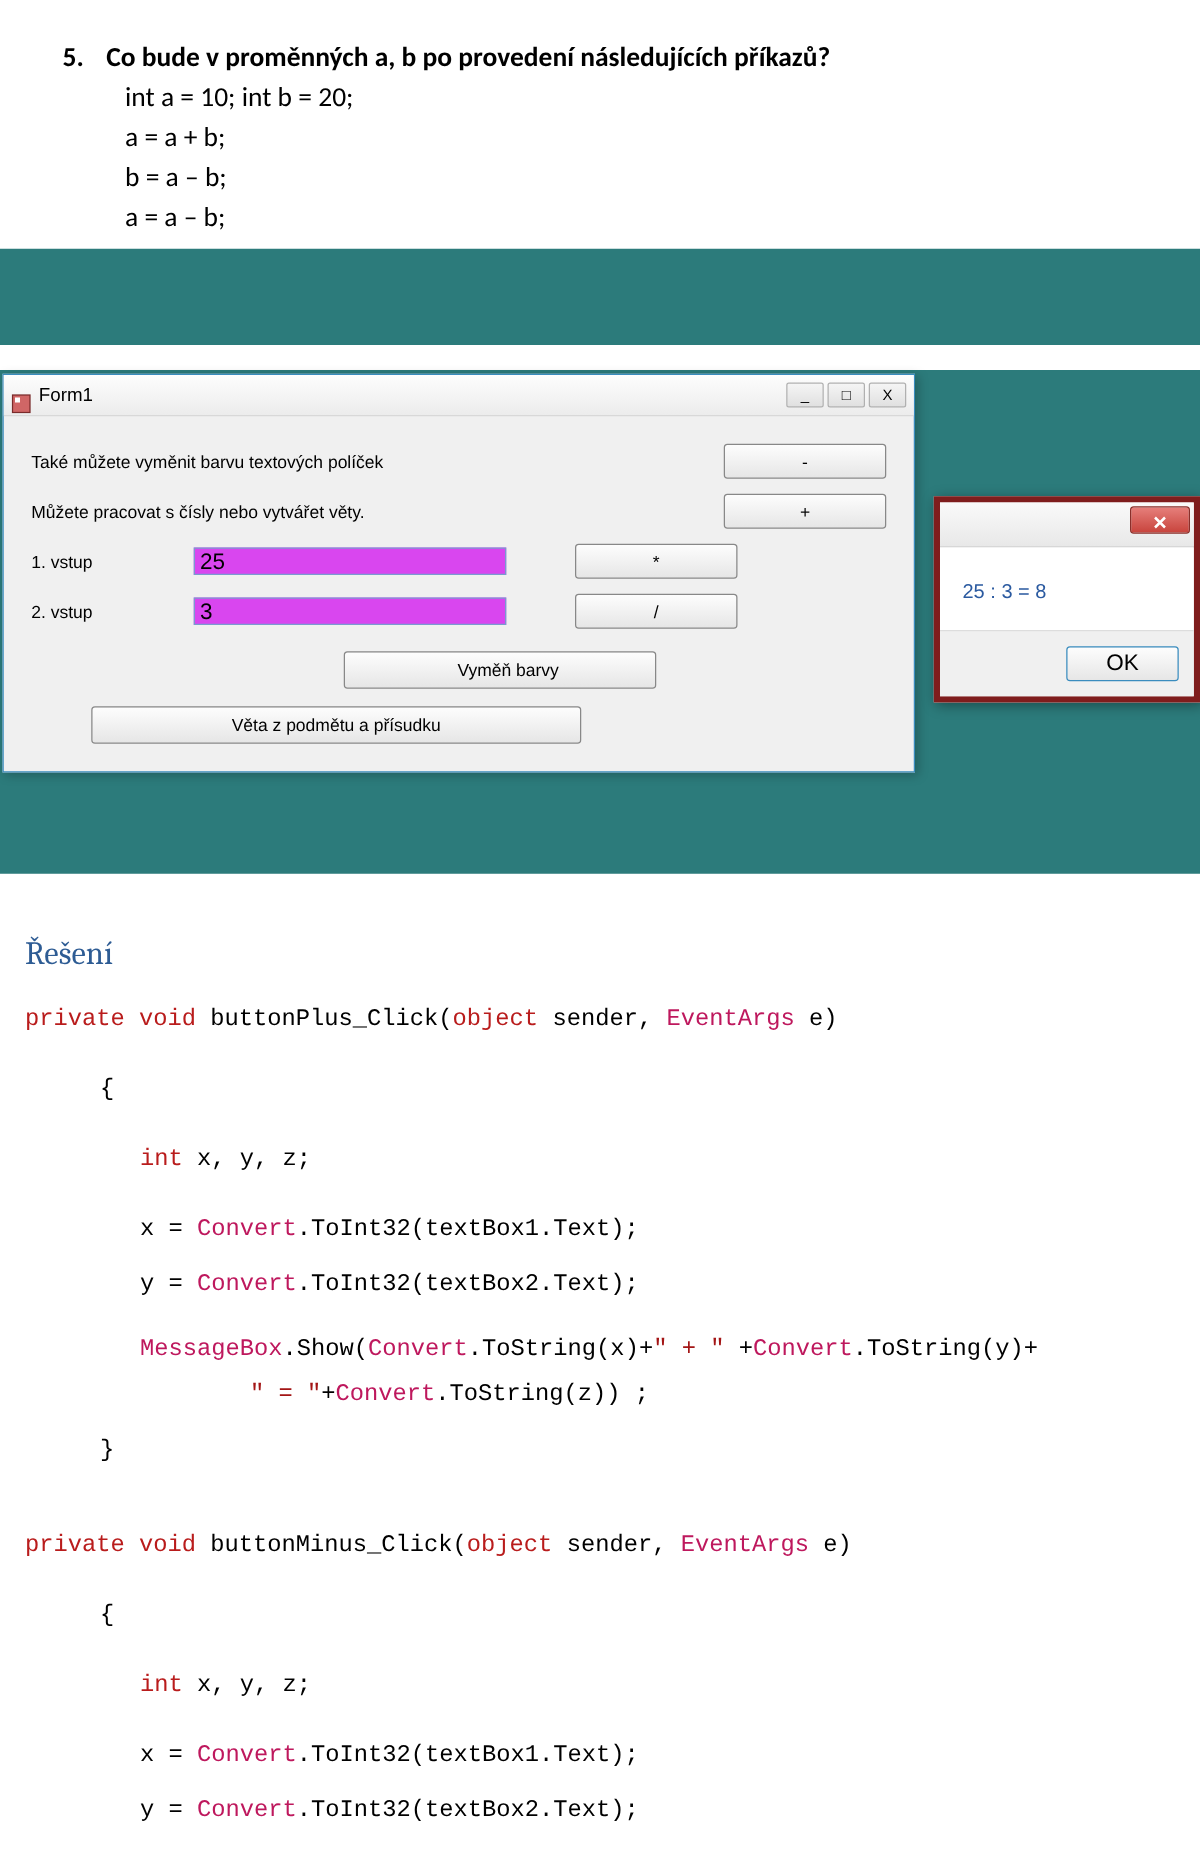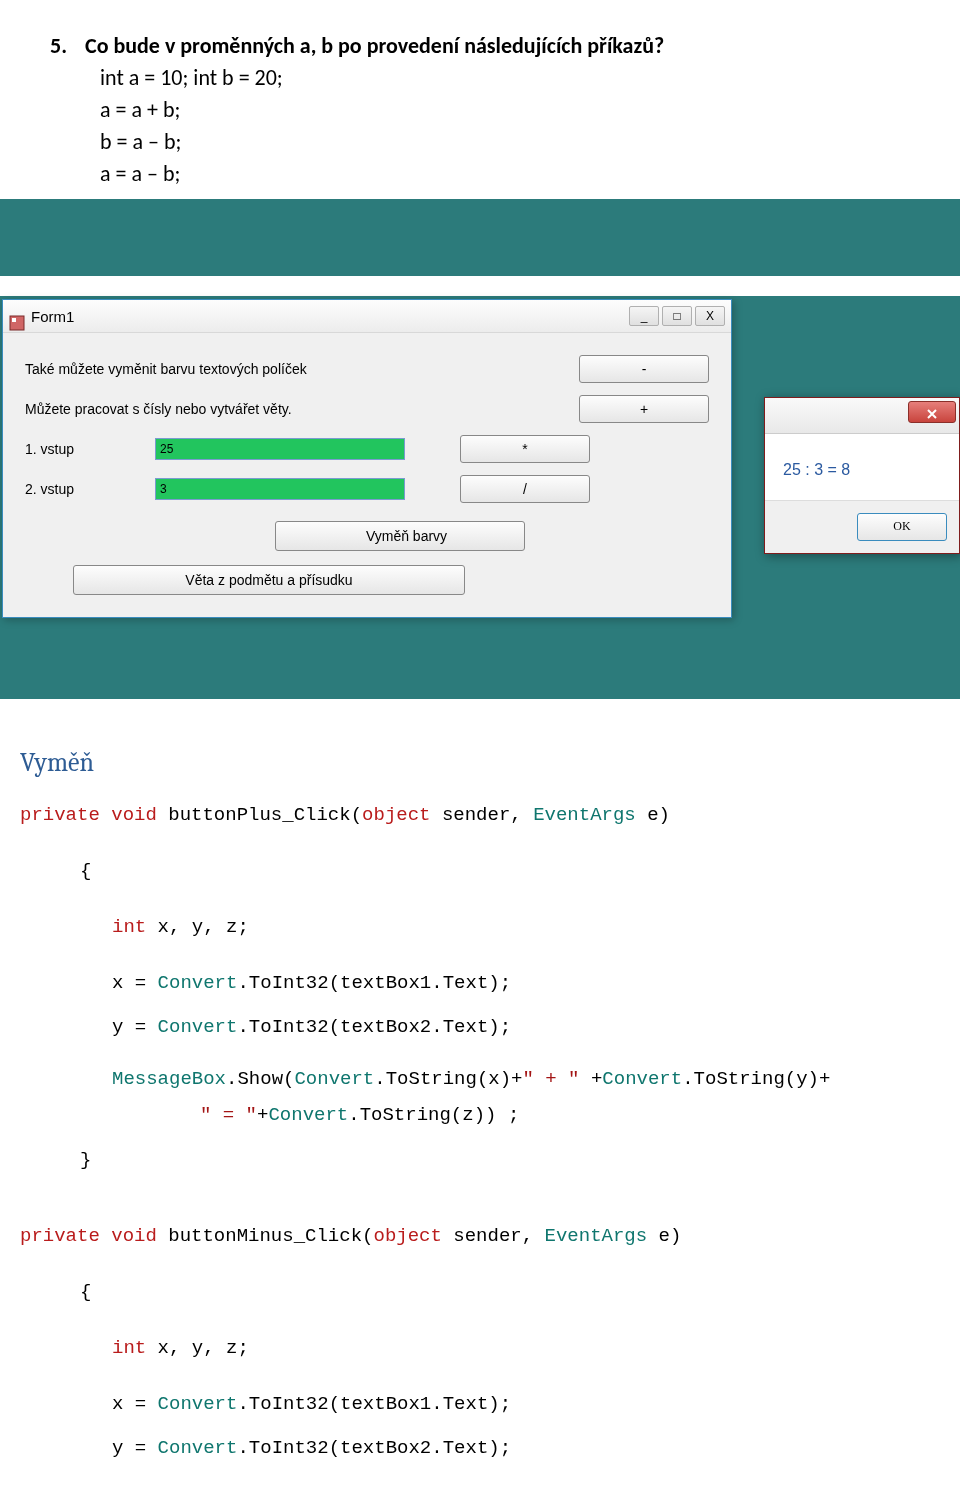--- a/index.html
+++ b/index.html
@@ -71,45 +71,45 @@
   background: linear-gradient(#fdfdfd, #e6e6e6);
   border: 1px solid #888;
   border-radius: 3px;
   font-size: 14px;
   text-align: center;
   cursor: default;
   font-family: Tahoma, Arial, sans-serif;
 }
 .txt-in {
   width: 250px; height: 22px;
-  background: #22c55e;
+  background: #d946ef;
   border: 1px solid #7a9bd0;
   padding: 0 4px;
   font-family: Tahoma, Arial, sans-serif;
-  font-size: 12px;
+  font-size: 18px;
 }
 .wide-btn {
   height: 30px;
   background: linear-gradient(#fdfdfd, #e6e6e6);
   border: 1px solid #888;
   border-radius: 3px;
   font-size: 14px;
   cursor: default;
   font-family: Tahoma, Arial, sans-serif;
 }
 .vymen { width: 250px; margin-left: 250px; margin-top: 6px; padding-left: 13px; }
 .veta { width: 392px; margin-left: 48px; margin-top: 14px; }
 
 .msgbox {
   position: absolute;
   top: 198px;
   right: 0;
-  width: 196px;
+  width: 213px;
   background: #fff;
-  border: 1px solid #7f1d1d;
+  border: 5px solid #7f1d1d;
   box-shadow: 2px 2px 10px rgba(0,0,0,0.4);
 }
 .msg-title {
   height: 36px;
   background: linear-gradient(#fafafa,#e8e8e8);
   border-bottom: 1px solid #ccc;
   display: flex; justify-content: flex-end; align-items: flex-start;
   padding: 3px 3px 0 3px;
 }
 .msg-close {
@@ -121,29 +121,29 @@
   color: #fff; font-weight: bold;
   cursor: default;
 }
 .msg-body { padding: 24px 18px 18px 18px; font-family: "Segoe UI", Arial, sans-serif; font-size: 16px; color: #2b5aa0; background: #fff; }
 .msg-footer { background: #f0f0f0; padding: 12px; display: flex; justify-content: flex-end; border-top: 1px solid #ddd; }
 .ok-btn {
   width: 90px; height: 28px;
   background: linear-gradient(#fdfdfd, #e6e6e6);
   border: 1px solid #3A8CBE;
   border-radius: 3px;
-  font-size: 12px;
-  cursor: default;
-  font-family: Liberation Serif, serif;
+  font-size: 18px;
+  cursor: default;
+  font-family: Liberation Sans, sans-serif;
 }
 
 .code-section { padding: 0 40px 40px 20px; font-family: Consolas, "Courier New", monospace; font-size: 19px; line-height: 1.9; }
 .heading-reseni { color: #2e5c94; font-family: "Cambria", serif; font-size: 26px; margin-bottom: 8px; font-weight: normal; }
 .kw { color: #b91c1c; }
-.type { color: #0f766e; }
+.type { color: #be185d; }
 .str { color: #a31515; }
 .brace { margin-left: 60px; }
 .code-ind1 { margin-left: 92px; }
 .code-ind2 { margin-left: 180px; }
 </style>
 </head>
 <body>
 
 <div class="doc-section">
   <div class="doc-bold">
@@ -211,21 +211,21 @@
       </div>
     </div>
     <div class="msg-body">25 : 3 = 8</div>
     <div class="msg-footer">
       <button class="ok-btn">OK</button>
     </div>
   </div>
 </div>
 
 <div class="code-section">
-  <div class="heading-reseni">Vyměň</div>
+  <div class="heading-reseni">Řešení</div>
 
   <div><span class="kw">private</span> <span class="kw">void</span><span> buttonPlus_Click(</span><span class="kw">object</span><span> sender, </span><span class="type">EventArgs</span><span> e)</span></div>
   <div style="height:20px"></div>
   <div class="brace">{</div>
   <div style="height:20px"></div>
   <div class="code-ind1"><span class="kw">int</span><span> x, y, z;</span></div>
   <div style="height:20px"></div>
   <div class="code-ind1"><span>x = </span><span class="type">Convert</span><span>.ToInt32(textBox1.Text);</span></div>
   <div style="height:8px"></div>
   <div class="code-ind1"><span>y = </span><span class="type">Convert</span><span>.ToInt32(textBox2.Text);</span></div>

